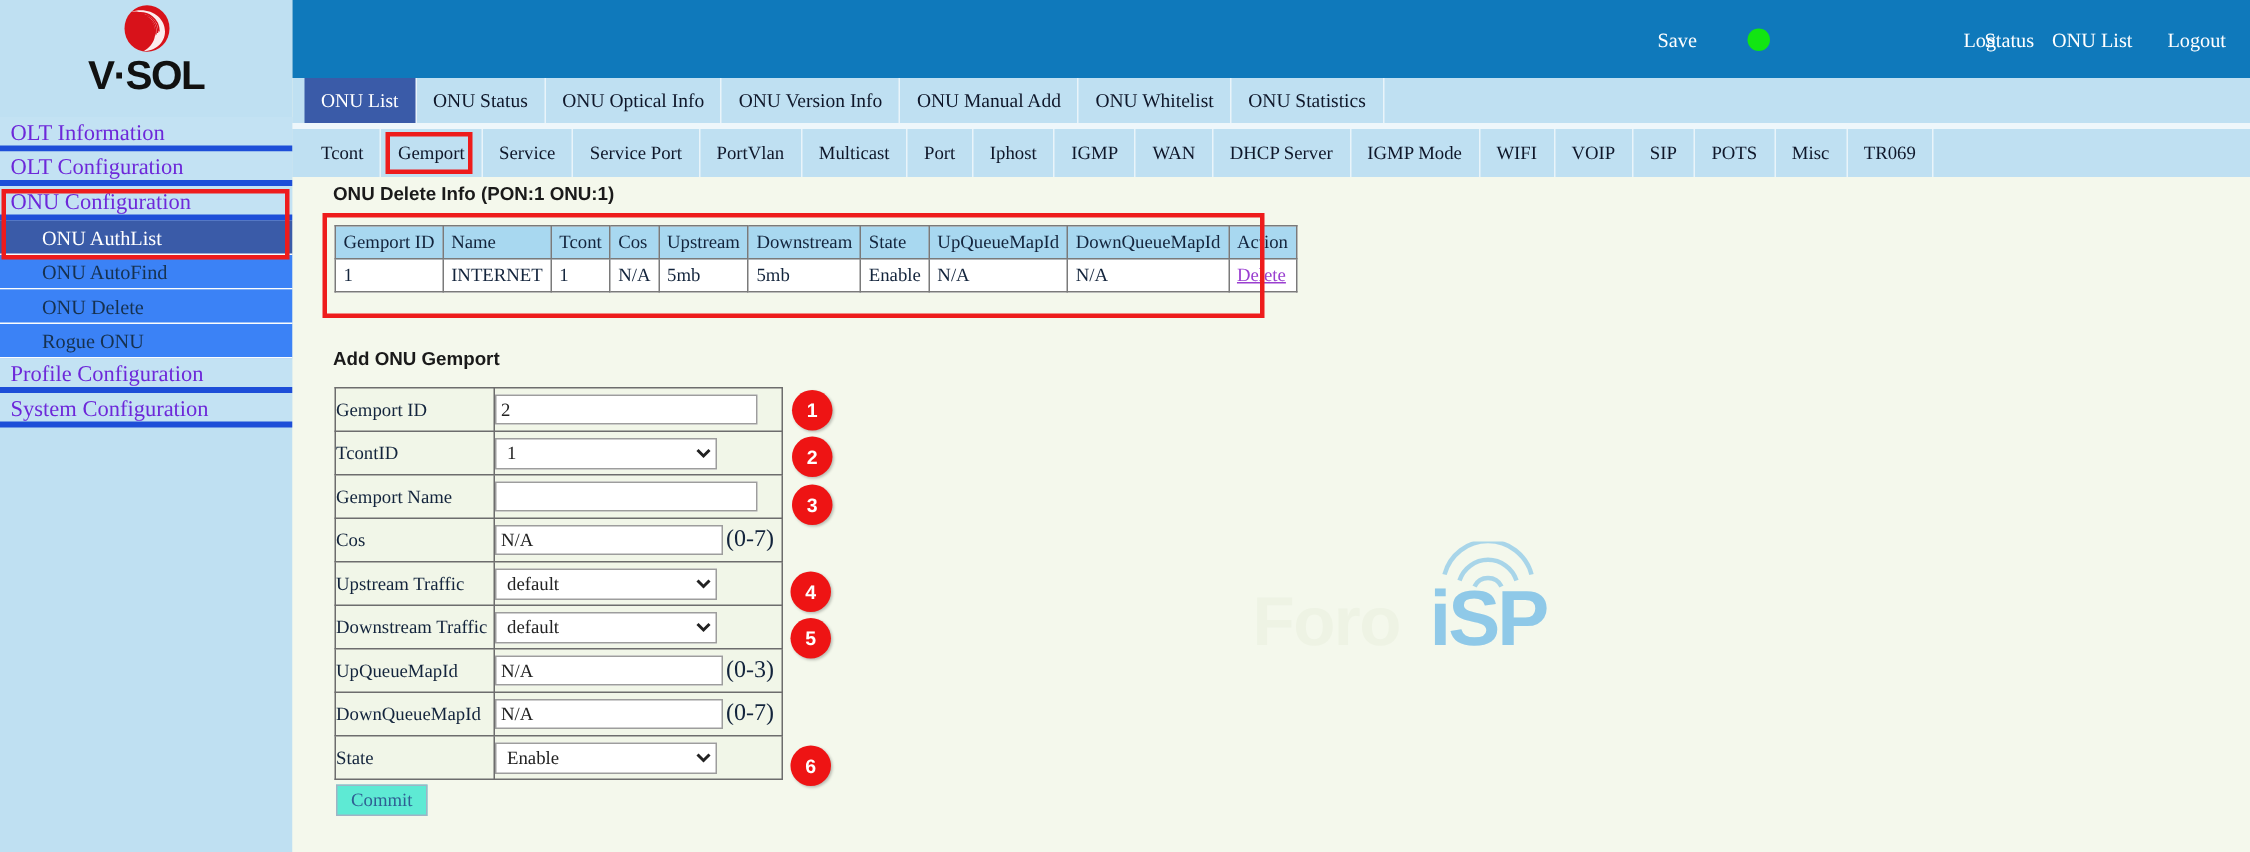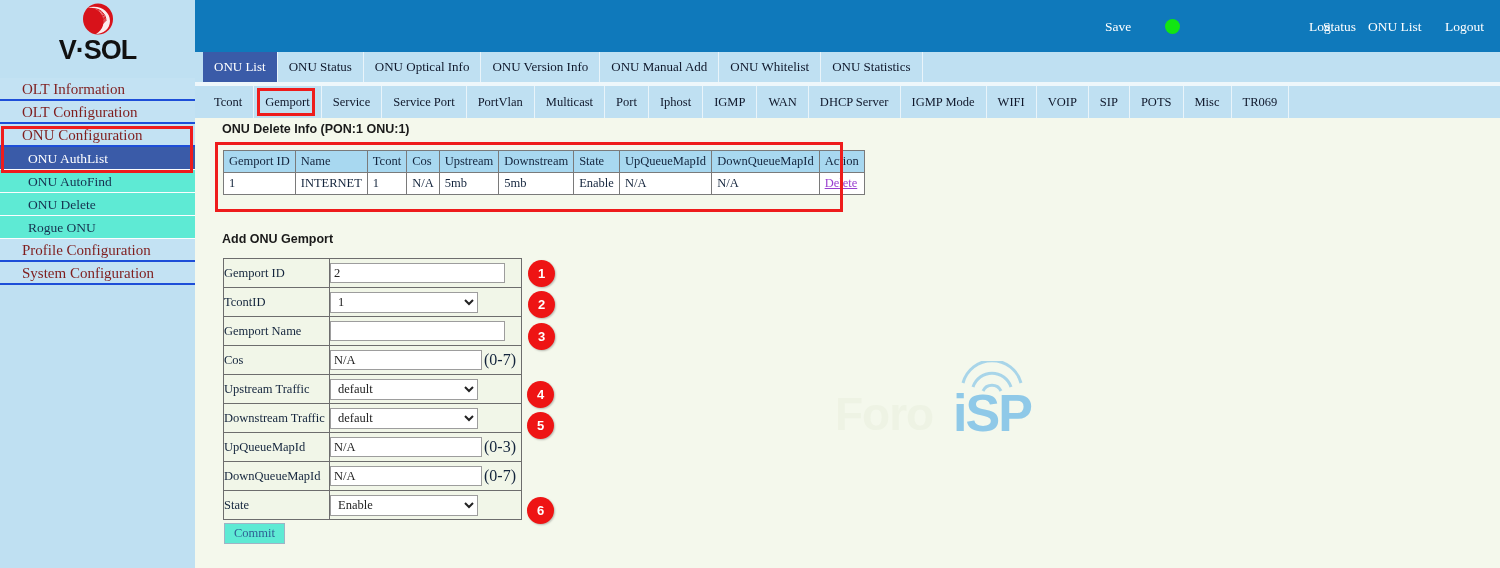--- a/index.html
+++ b/index.html
@@ -26,30 +26,30 @@
   }
   .logo-mark { width: 38px; height: 34px; }
   .logo-text {
     font-family: "Liberation Sans", sans-serif;
     font-weight: bold; font-size: 27px; letter-spacing: -1px;
     color: #111; line-height: 1; margin-top: 1px;
   }
   .nav-list { width: 195px; }
   .nav-top {
     height: 23px; line-height: 23px;
-    padding-left: 22px;
-    font-size: 15px; color: #7f1d1d;
+    padding-left: 7px;
+    font-size: 15px; color: #6d28d9;
     background: #c3e2f3;
-    border-bottom: 2px solid #1d4ed8;
+    border-bottom: 4px solid #1d4ed8;
   }
   .nav-sub {
     height: 23px; line-height: 23px;
     padding-left: 28px;
     font-size: 13.5px; color: #16314f;
-    background: #5eead4;
+    background: #3b82f6;
     border-bottom: 1px solid #fbfdfe;
   }
   .nav-sub.active {
     background: #3a5ba8; color: #ffffff;
   }
   .hl-sidebar {
     position: absolute; left: 1px; top: 126px;
     width: 192px; height: 47px;
     border: 3px solid #ee1c1c; pointer-events: none;
   }

